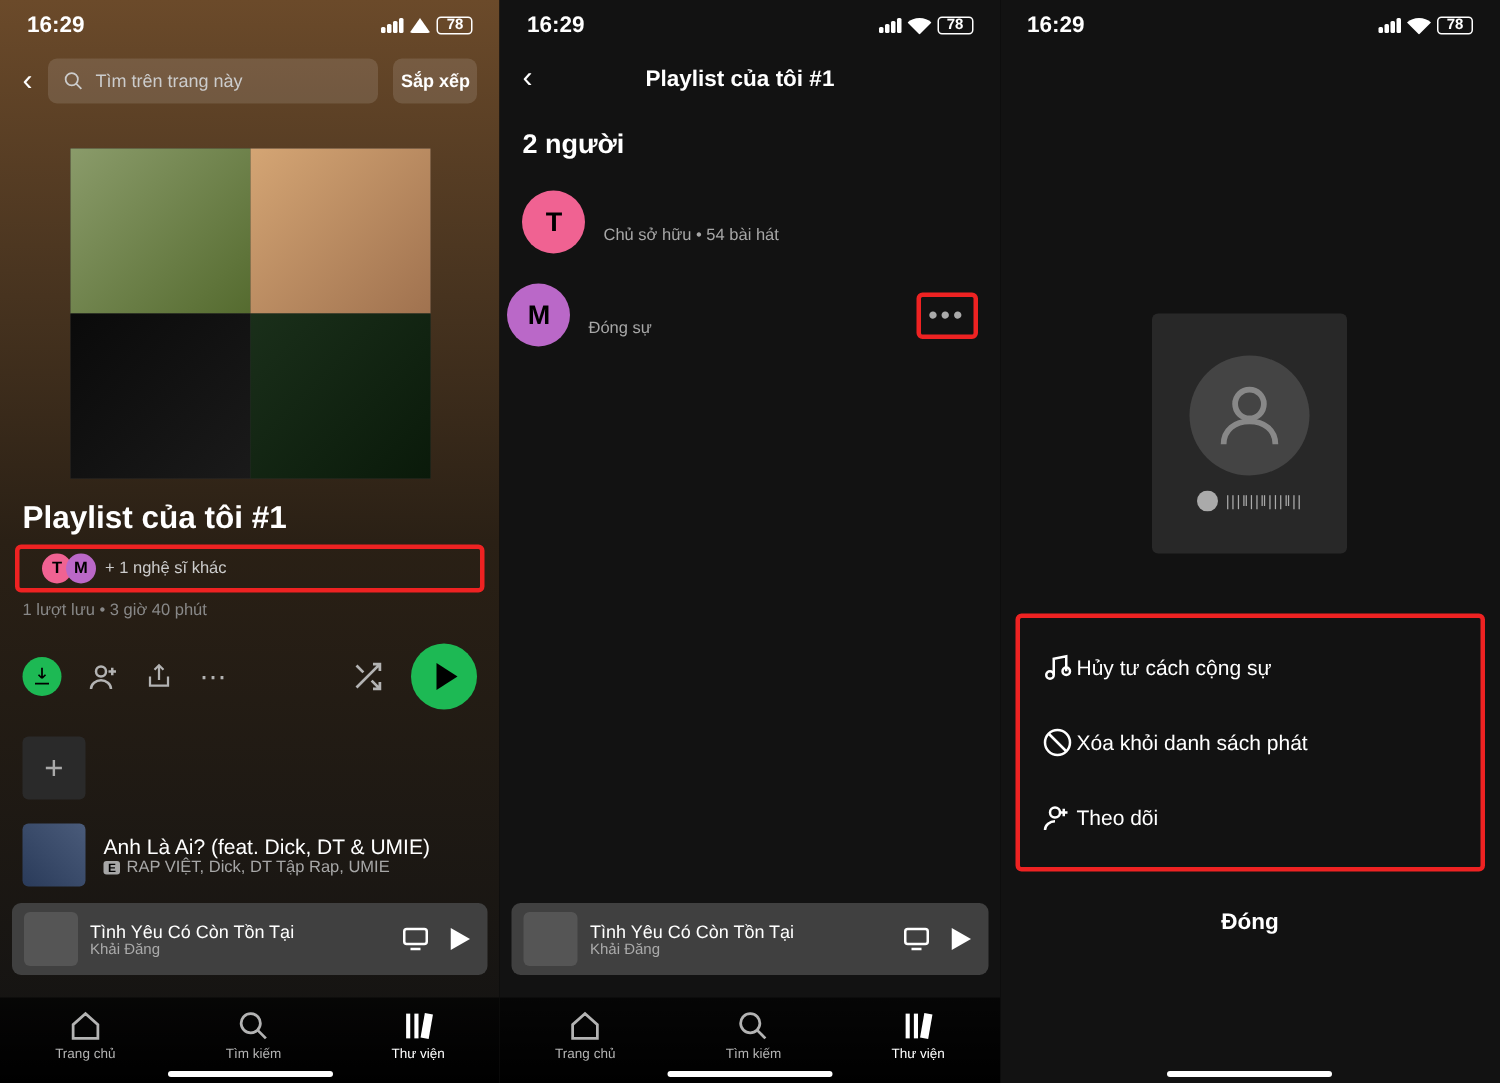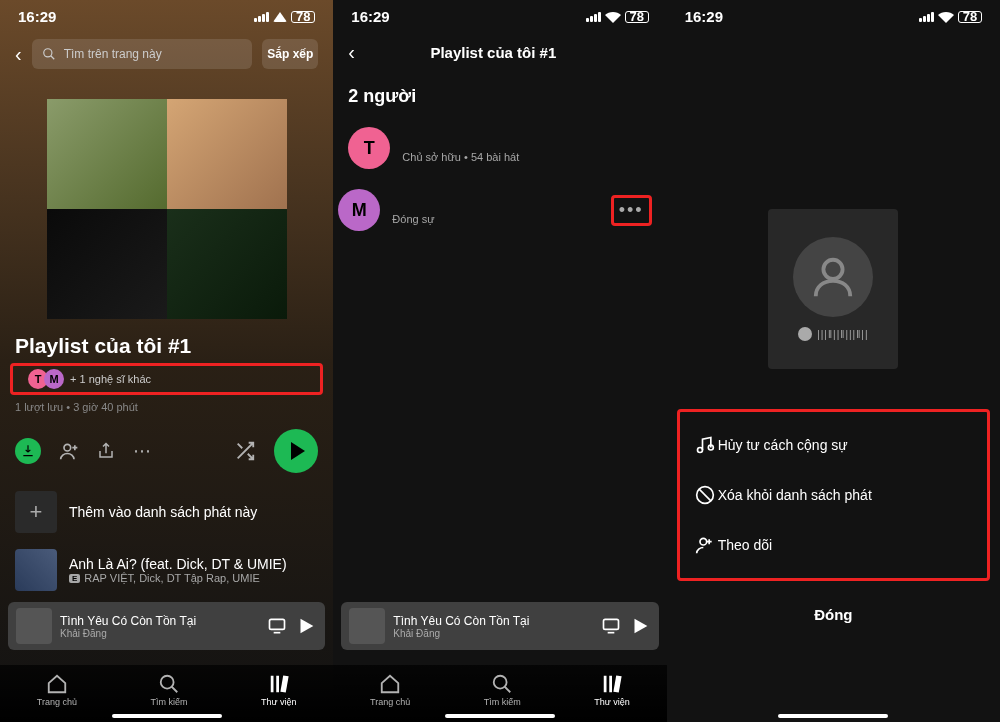--- a/index.html
+++ b/index.html
@@ -1,21 +1,21 @@
 <!DOCTYPE html>
 <html><head>
 <meta charset="utf-8">
 <style>
 * { margin: 0; padding: 0; box-sizing: border-box; }
 body { background: #000; font-family: -apple-system, BlinkMacSystemFont, sans-serif; display: flex; width: 1000px; height: 722px; overflow: hidden; }
 .screen { width: 333.33px; height: 722px; background: #121212; position: relative; overflow: hidden; color: #fff; }
 .screen1 { background: linear-gradient(180deg, #6b4a2a 0%, #4a3520 25%, #2a2015 50%, #121212 100%); }
 .status-bar { display: flex; justify-content: space-between; align-items: center; padding: 8px 18px 4px; font-size: 15px; font-weight: 600; }
 .status-right { display: flex; gap: 4px; align-items: center; }
-.battery { border: 1.5px solid #fff; border-radius: 3px; width: 24px; height: 12px; position: relative; font-size: 13px; display: flex; align-items: center; justify-content: center; }
+.battery { border: 1.5px solid #fff; border-radius: 3px; width: 24px; height: 12px; position: relative; font-size: 10px; display: flex; align-items: center; justify-content: center; }
 .signal { display: flex; gap: 1px; align-items: flex-end; }
 .signal span { width: 3px; background: #fff; border-radius: 1px; }
 .signal span:nth-child(1) { height: 4px; }
 .signal span:nth-child(2) { height: 6px; }
 .signal span:nth-child(3) { height: 8px; }
 .signal span:nth-child(4) { height: 10px; }
 .wifi { width: 0; height: 0; border-left: 7px solid transparent; border-right: 7px solid transparent; border-bottom: 10px solid #fff; border-radius: 2px; }
 .header-row { display: flex; align-items: center; padding: 10px 15px; gap: 10px; }
 .back-btn { font-size: 20px; color: #fff; }
 .search-box { flex: 1; background: rgba(255,255,255,0.12); border-radius: 6px; padding: 8px 10px; display: flex; align-items: center; gap: 8px; color: #ccc; font-size: 12px; }
@@ -155,21 +155,20 @@
         </svg>
     </span>
     <div class="play-btn">
       <div class="play-triangle"></div>
     </div>
   </div>
 
   <div class="track-list">
     <div class="track-row">
       <div class="track-thumb add-thumb">+</div>
-      <div class="track-name">Thêm vào danh sách phát này</div>
     </div>
     <div class="track-row">
       <div class="track-thumb" style="background:linear-gradient(45deg,#2a3b5a,#4a5b7a)"></div>
       <div class="track-info">
         <div class="track-name">Anh Là Ai? (feat. Dick, DT &amp; UMIE)</div>
         <div class="track-artist">
             <span class="e-badge">E</span>
             <span>RAP VIỆT, Dick, DT Tập Rap, UMIE</span>
           </div>
       </div>

